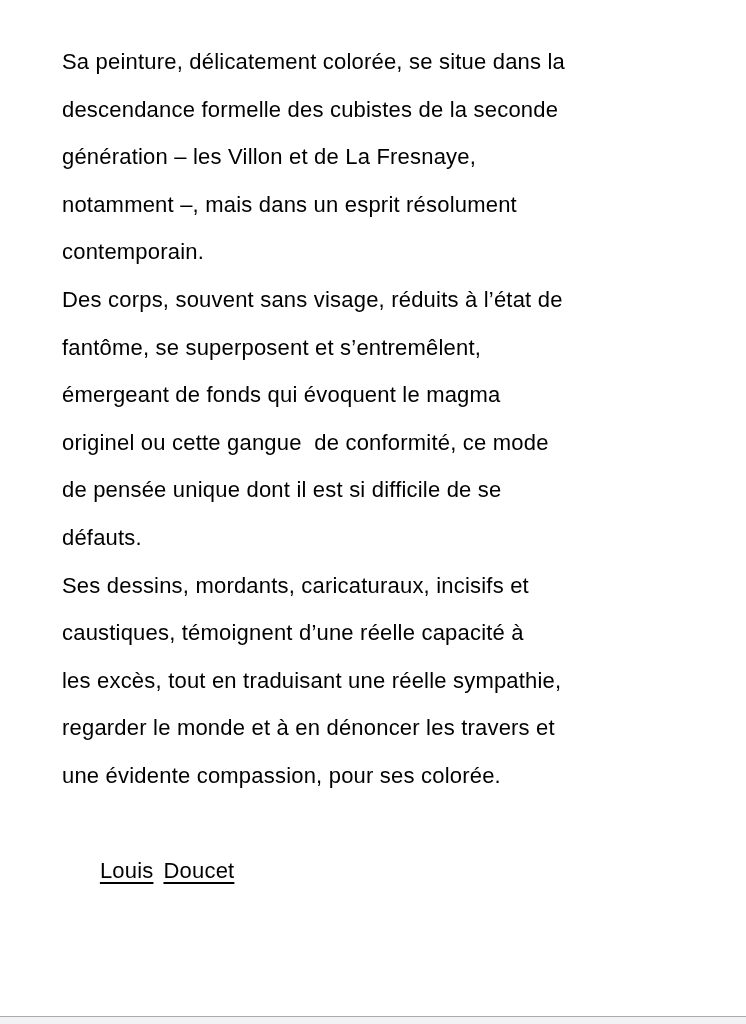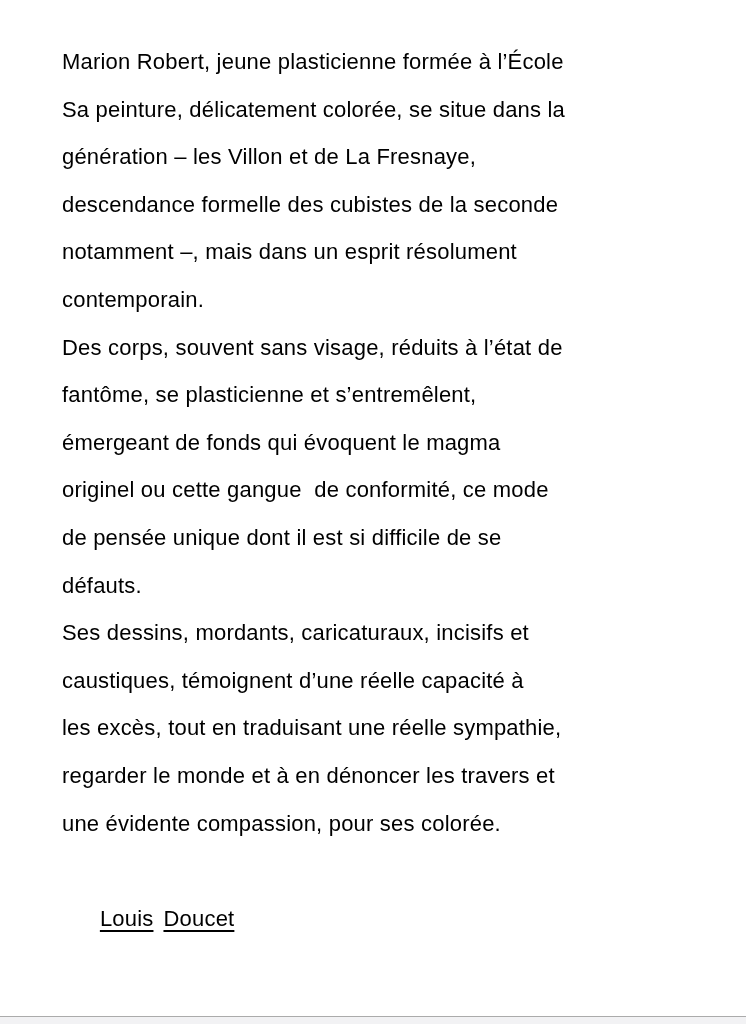--- a/index.html
+++ b/index.html
@@ -49,28 +49,27 @@
     height: 7px;
     background: #f2f2f4;
     border-top: 1px solid #ababab;
   }
 </style>
 </head>
 <body>
 
 <div class="screen">
   <div class="text-block">
-    <div class="line">Marion Robert, jeune plasticienne formée à l’École</div>
     <div class="line">Sa peinture, délicatement colorée, se situe dans la</div>
+    <div class="line">descendance formelle des cubistes de la seconde</div>
     <div class="line">génération – les Villon et de La Fresnaye,</div>
-    <div class="line">descendance formelle des cubistes de la seconde</div>
     <div class="line">notamment –, mais dans un esprit résolument</div>
     <div class="line">contemporain.</div>
     <div class="line">Des corps, souvent sans visage, réduits à l’état de</div>
-    <div class="line">fantôme, se plasticienne et s’entremêlent,</div>
+    <div class="line">fantôme, se superposent et s’entremêlent,</div>
     <div class="line">émergeant de fonds qui évoquent le magma</div>
     <div class="line">originel ou cette gangue  de conformité, ce mode</div>
     <div class="line">de pensée unique dont il est si difficile de se</div>
     <div class="line">défauts.</div>
     <div class="line">Ses dessins, mordants, caricaturaux, incisifs et</div>
     <div class="line">caustiques, témoignent d’une réelle capacité à</div>
     <div class="line">les excès, tout en traduisant une réelle sympathie,</div>
     <div class="line">regarder le monde et à en dénoncer les travers et</div>
     <div class="line">une évidente compassion, pour ses colorée.</div>
     <div class="sig-line">

